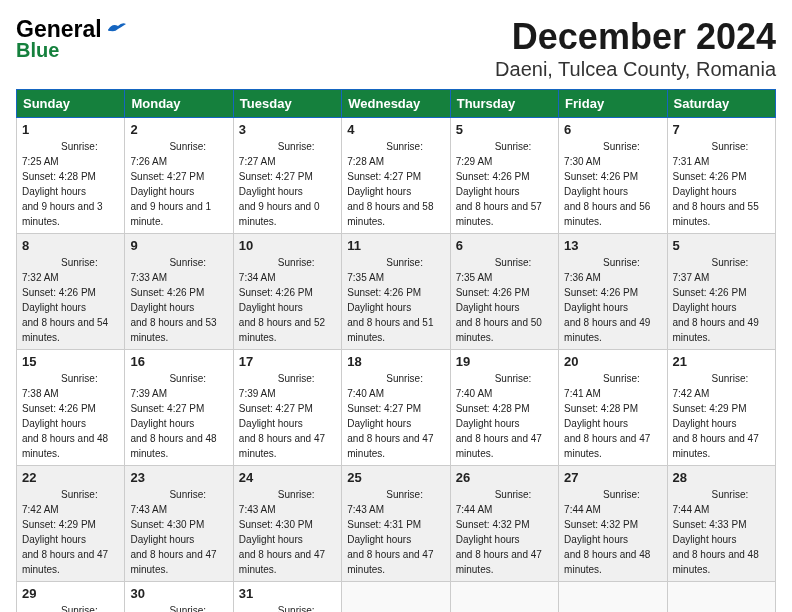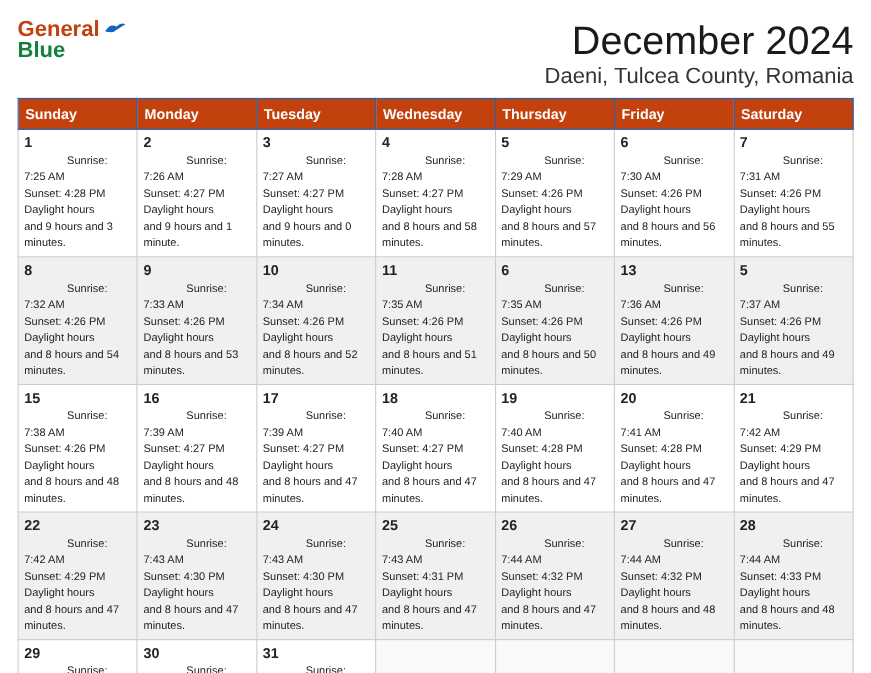--- a/index.html
+++ b/index.html
@@ -19,34 +19,34 @@
     .logo {
       display: flex;
       flex-direction: column;
       align-items: flex-start;
     }
     .title-block {
       text-align: right;
     }
     .month-title {
       font-size: 36px;
-      font-weight: normal;
+      font-weight: bold;
       color: #1a1a1a;
     }
     .subtitle {
       font-size: 20px;
       color: #333;
     }
     .calendar {
       width: 100%;
       border-collapse: collapse;
       border: 1px solid #ccc;
     }
     .calendar th {
-      background: #c2410c;
+      background: #15803d;
       color: #fff;
       font-size: 13px;
       font-weight: bold;
       text-align: left;
       padding: 6px 6px;
       border: 1px solid #1565c0;
     }
     .calendar td {
       vertical-align: top;
       padding: 4px 5px;
@@ -78,21 +78,21 @@
     .empty-cell {
       background: #f9f9f9 !important;
     }
   </style>
 </head>
 <body>
 
 <div class="header">
   <div class="logo">
     <div style="display:flex; align-items:center; gap:2px;">
-      <span style="font-size:20px; font-weight:bold; color:#c2410c;">General</span>
+      <span style="font-size:23px; font-weight:bold; color:#000000;">General</span>
       <svg width="22" height="18" viewBox="0 0 22 18">
         <path d="M4 9 Q8 2 14 5 Q18 1 22 3 Q16 7 14 8 Q10 12 4 9Z" fill="#1565c0"></path>
         <path d="M4 9 Q6 10 8 9" stroke="#1565c0" stroke-width="1" fill="none"></path>
       </svg>
     </div>
     <span style="font-size:20px; font-weight:bold; color:#15803d; margin-top:-4px;">Blue</span>
   </div>
   <div class="title-block">
     <div class="month-title">December 2024</div>
     <div class="subtitle">Daeni, Tulcea County, Romania</div>

